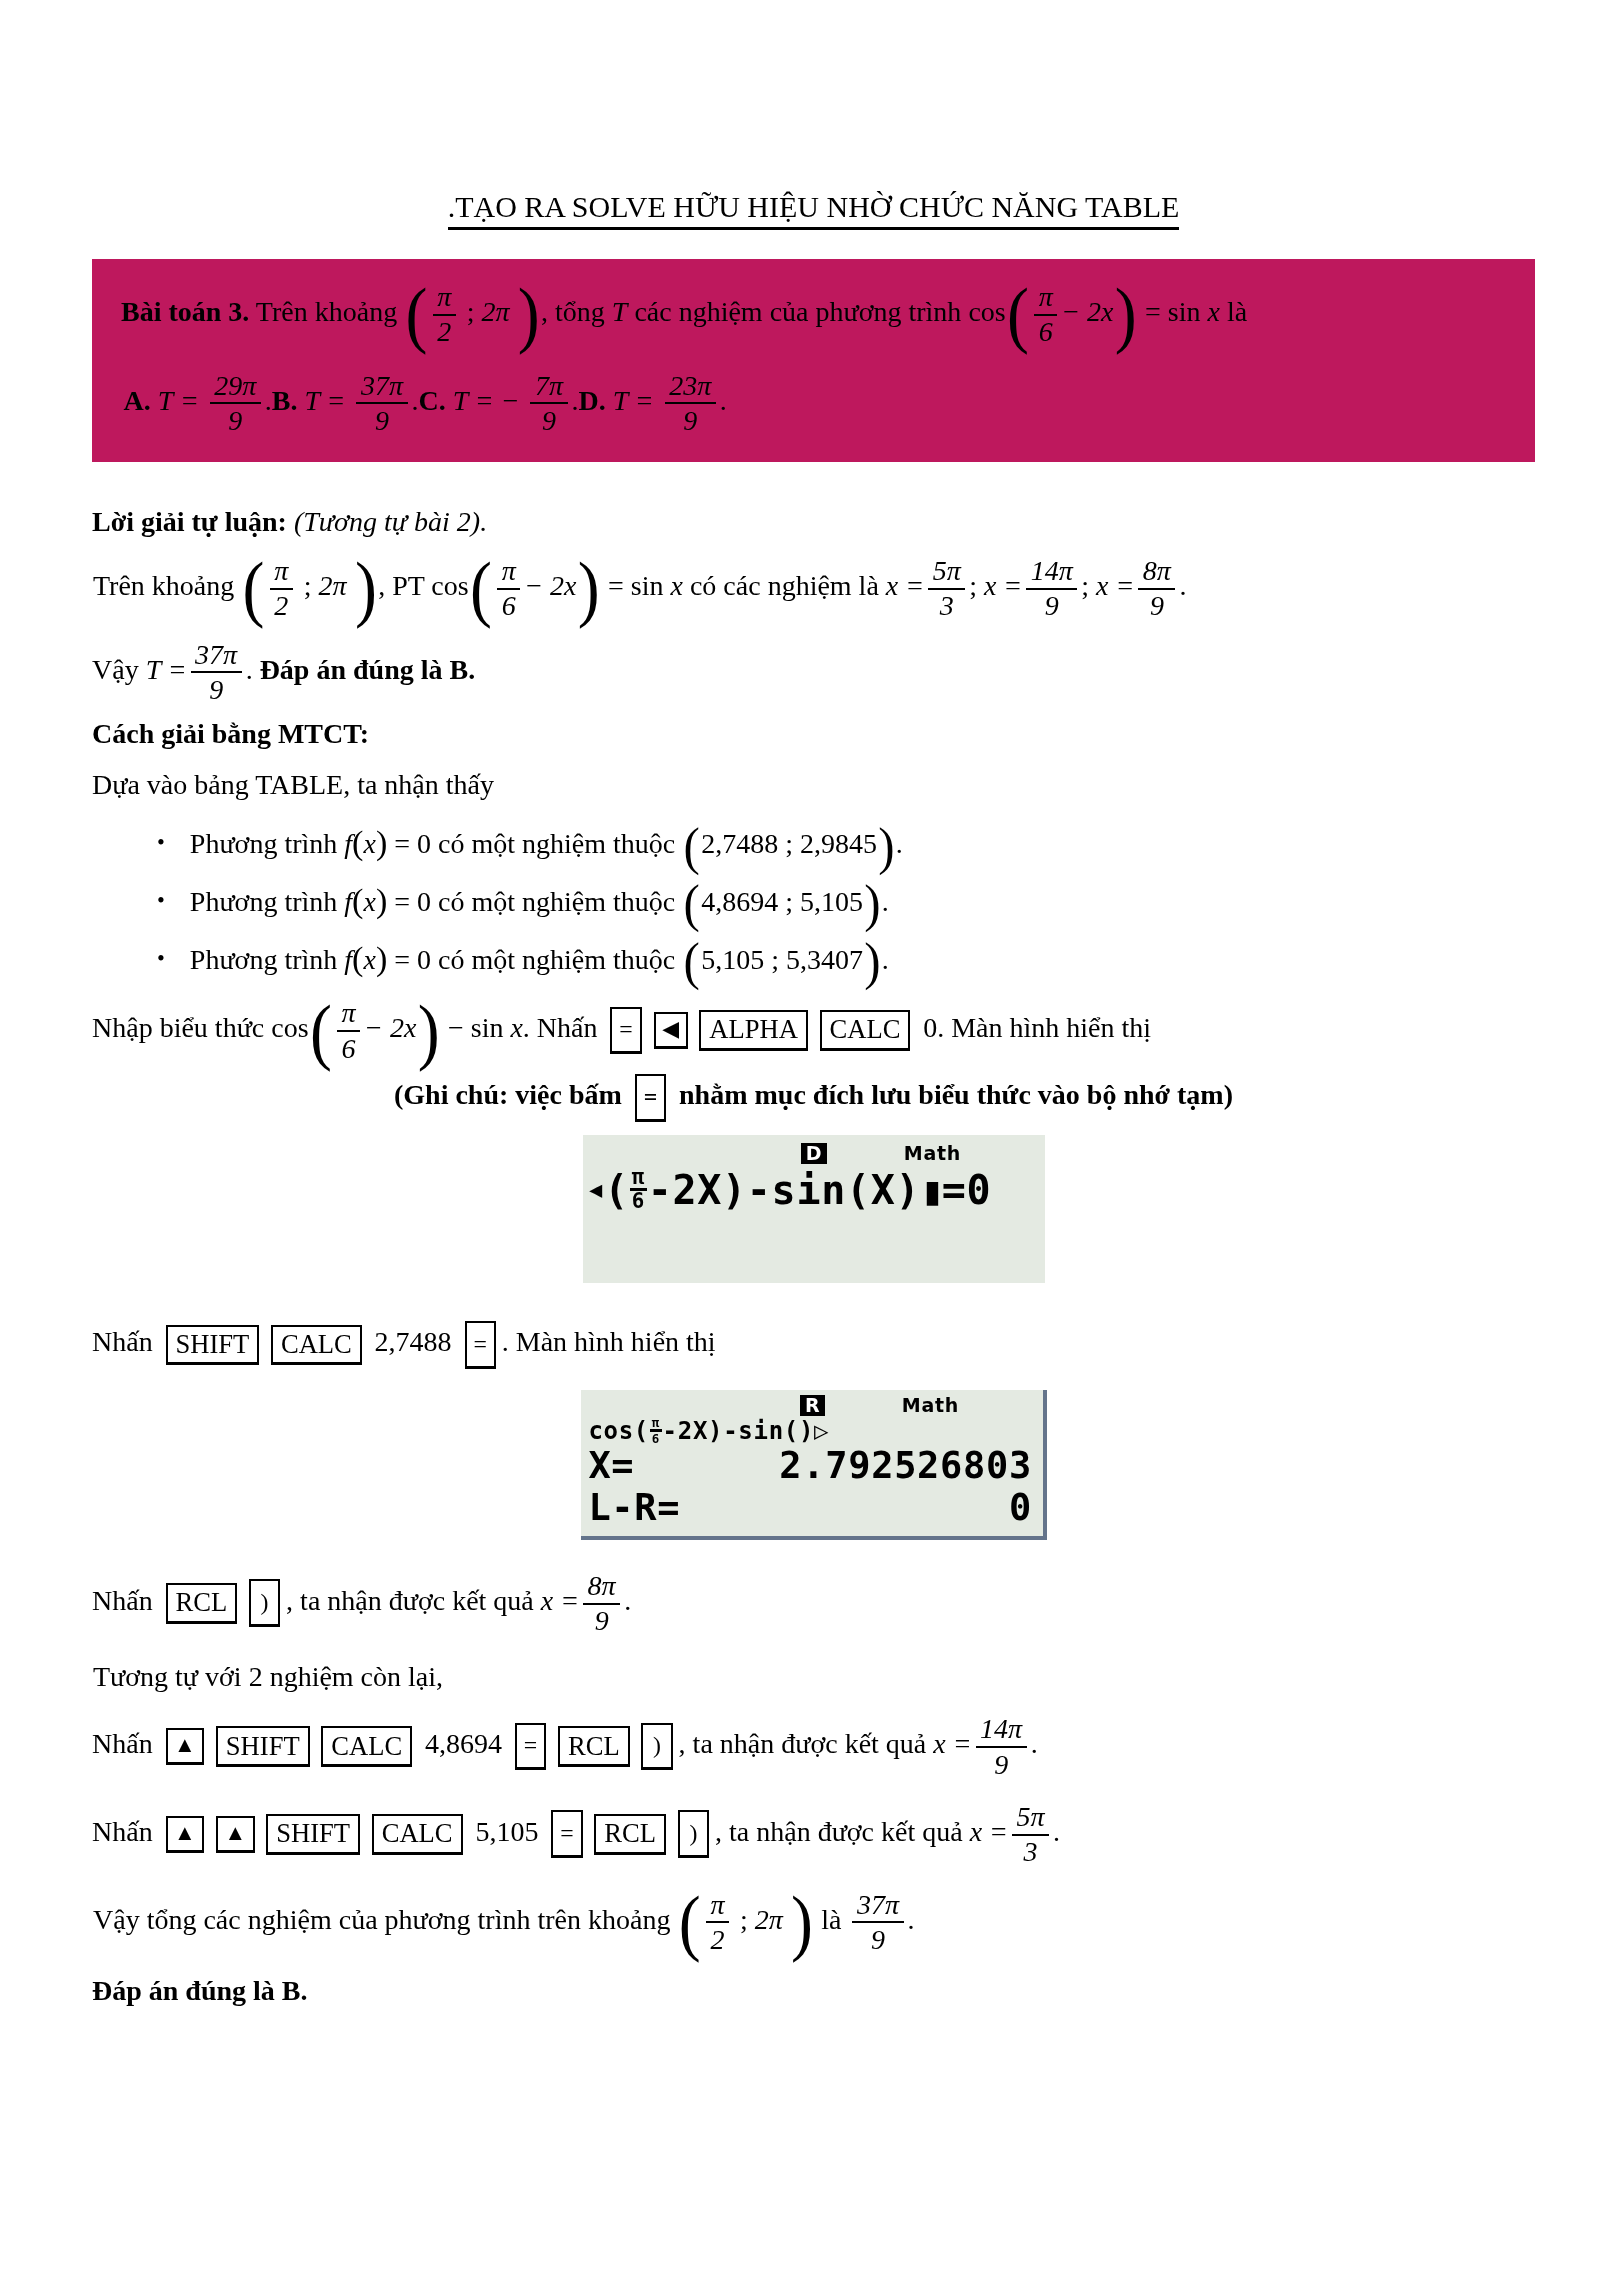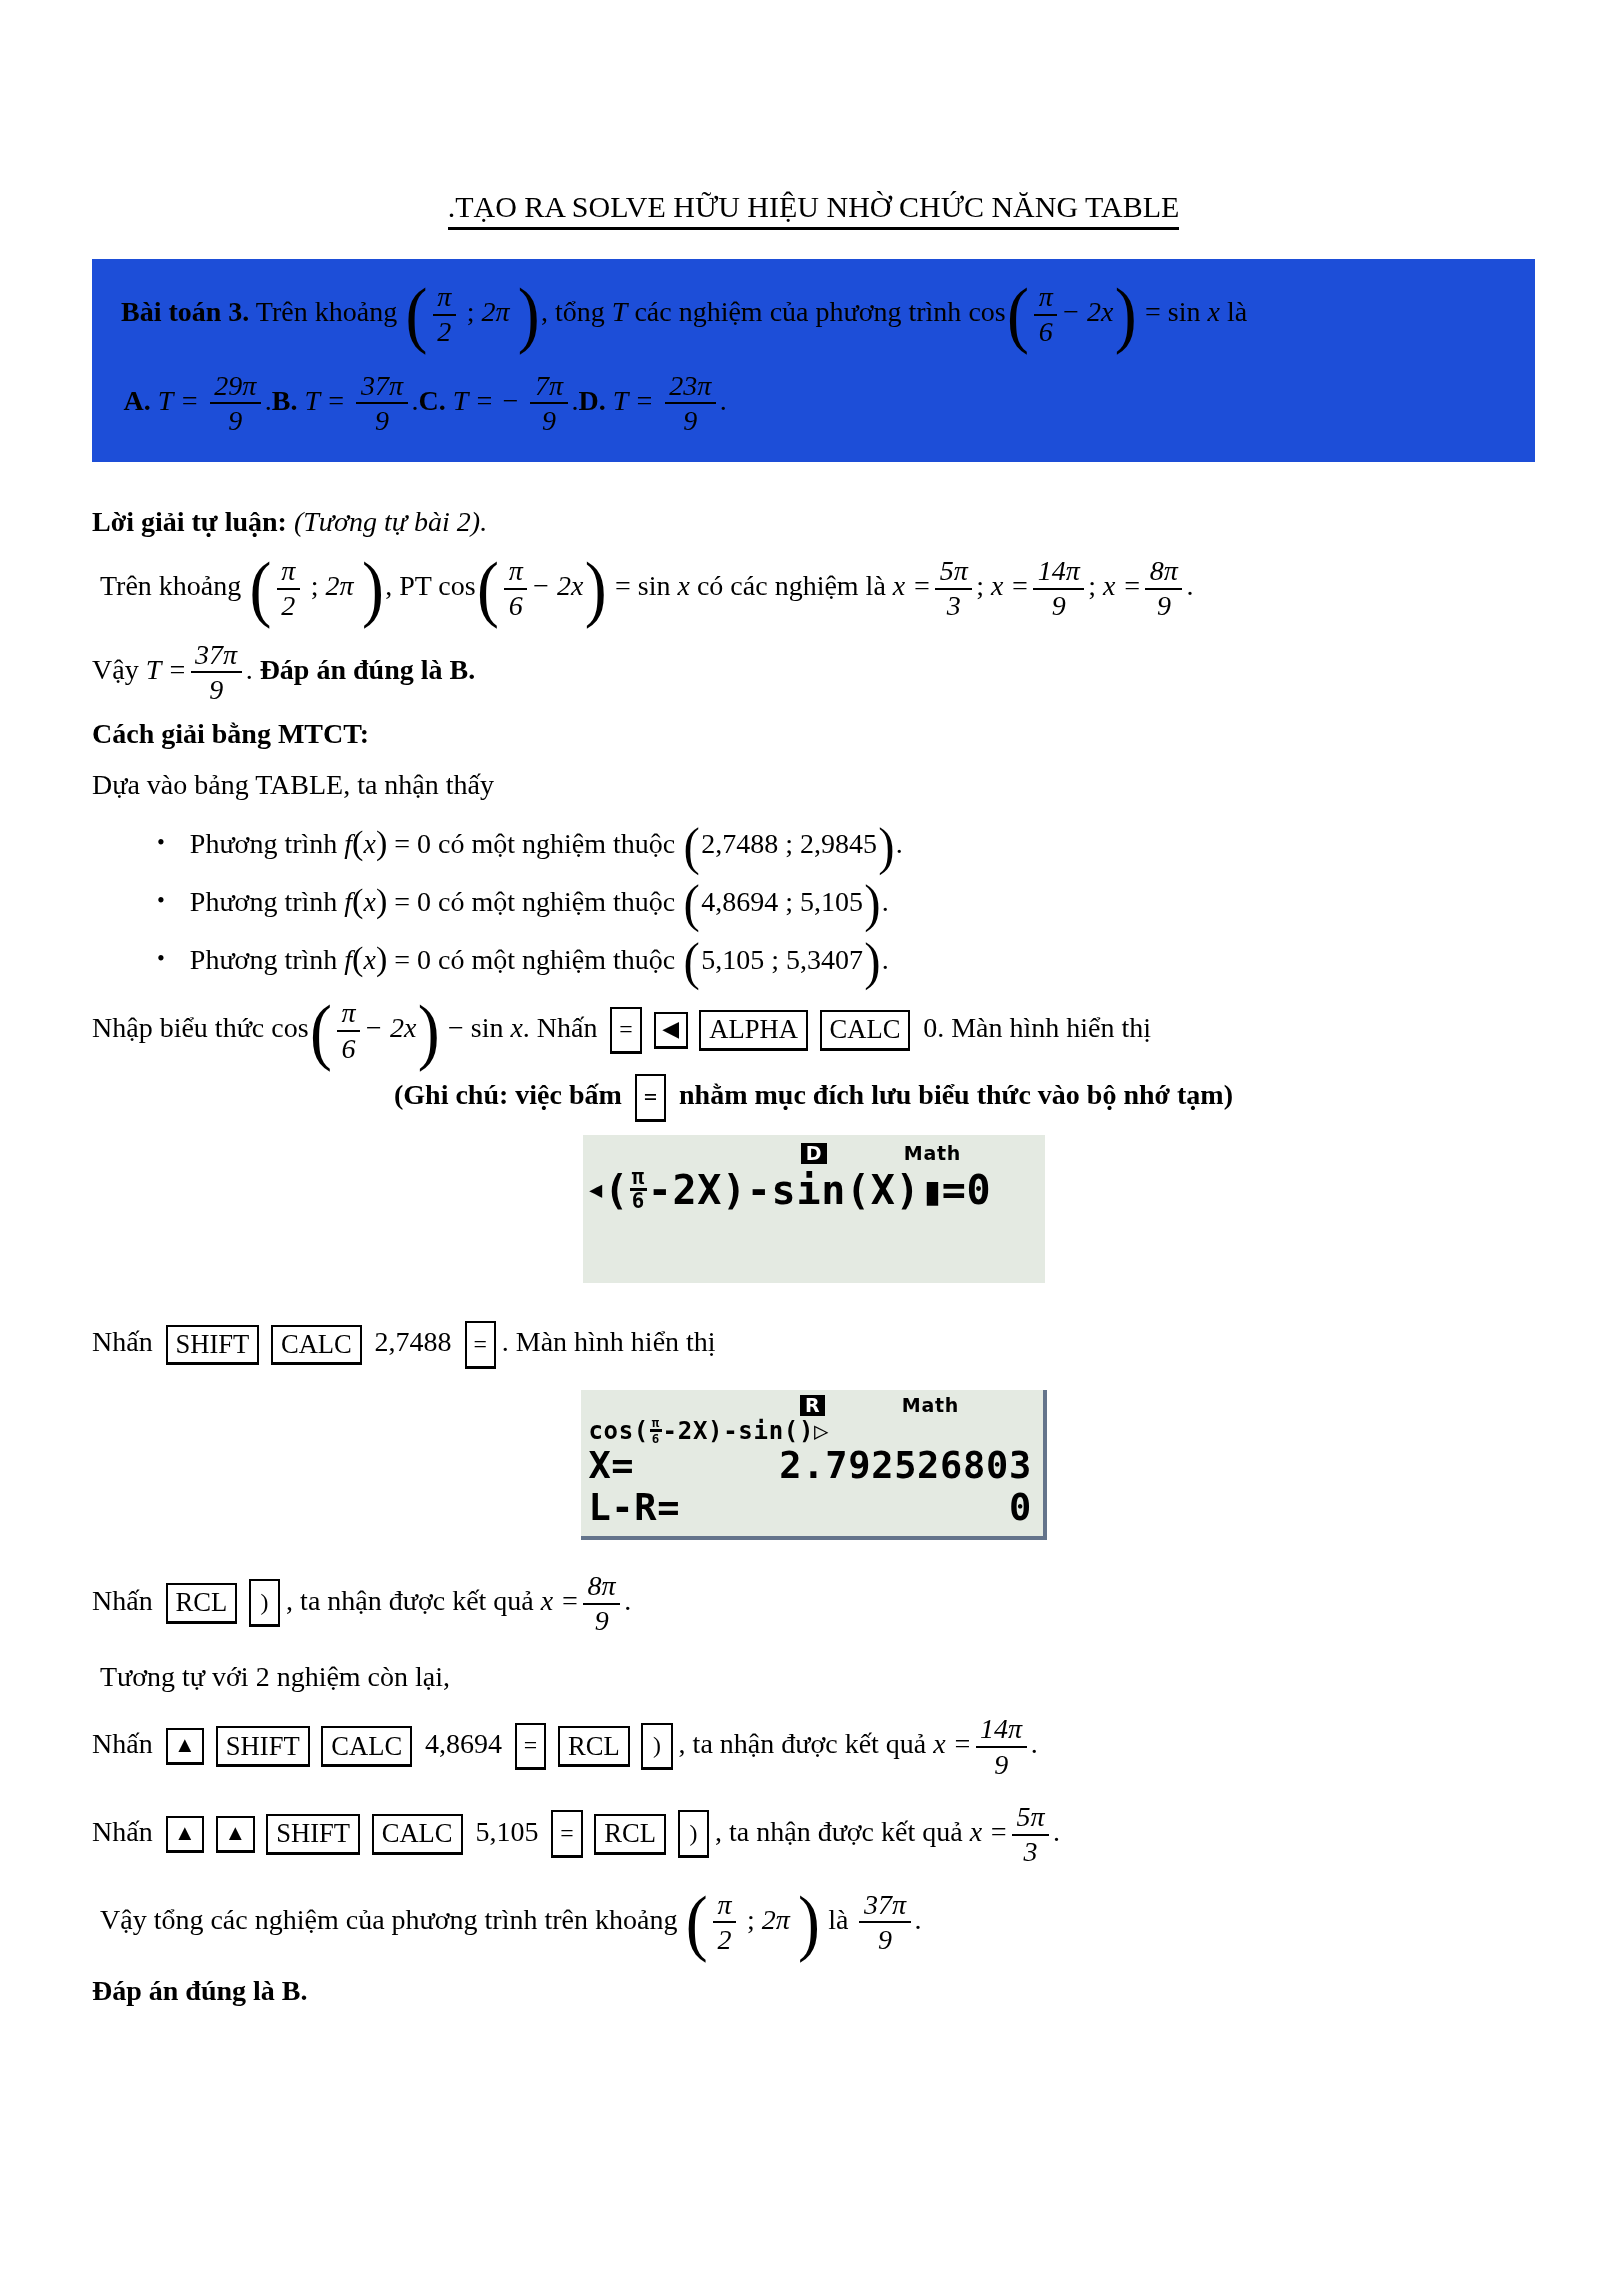--- a/index.html
+++ b/index.html
@@ -19,21 +19,21 @@
 
   
   .title{
     text-align:center;font-size:30px;font-weight:normal;
     margin:0 0 34px 0;line-height:1.2;
   }
   .title .u{border-bottom:3.3px solid #000;padding-bottom:3.9px;}
 
   
   .problem-box{
-    background:#1d4ed8;
+    background:#be185d;
     padding:22px 29px 26px 29px;
     margin:0 0 41px 0;
   }
   .options{
     display:flex;justify-content:flex-start;align-items:center;
     margin-top:22px;padding:0 143px 0 2.6px;
   }
 
   
   .mfrac{
@@ -97,21 +97,21 @@
   .calc-cursor{letter-spacing:0;margin-right:-2.6px;}
   .calc2{
     width:466px;margin:5.2px auto 30px auto;padding:5.2px 10.5px 7.9px 7.9px;
     border-right:4.6px solid #64748b;border-bottom:4.6px solid #64748b;
   }
   .calc2-l1{display:flex;align-items:center;font-size:24px;}
   .calc2-row{display:flex;justify-content:space-between;align-items:baseline;font-size:37px;line-height:1.12;}
 
   
   .ps-heading{margin:0 0 13px 0;}
-  .ps{margin:0 0 17px 8px;}
+  .ps{margin:0 0 17px 1px;}
   .ps-tight{margin:0 0 9.2px 0;}
   .step{margin:0 0 21px 0;}
 </style>
 </head>
 <body>
 
 <div class="page">
 
   <h1 class="title"><span class="u">.TẠO RA SOLVE HỮU HIỆU NHỜ CHỨC NĂNG TABLE</span></h1>
 

